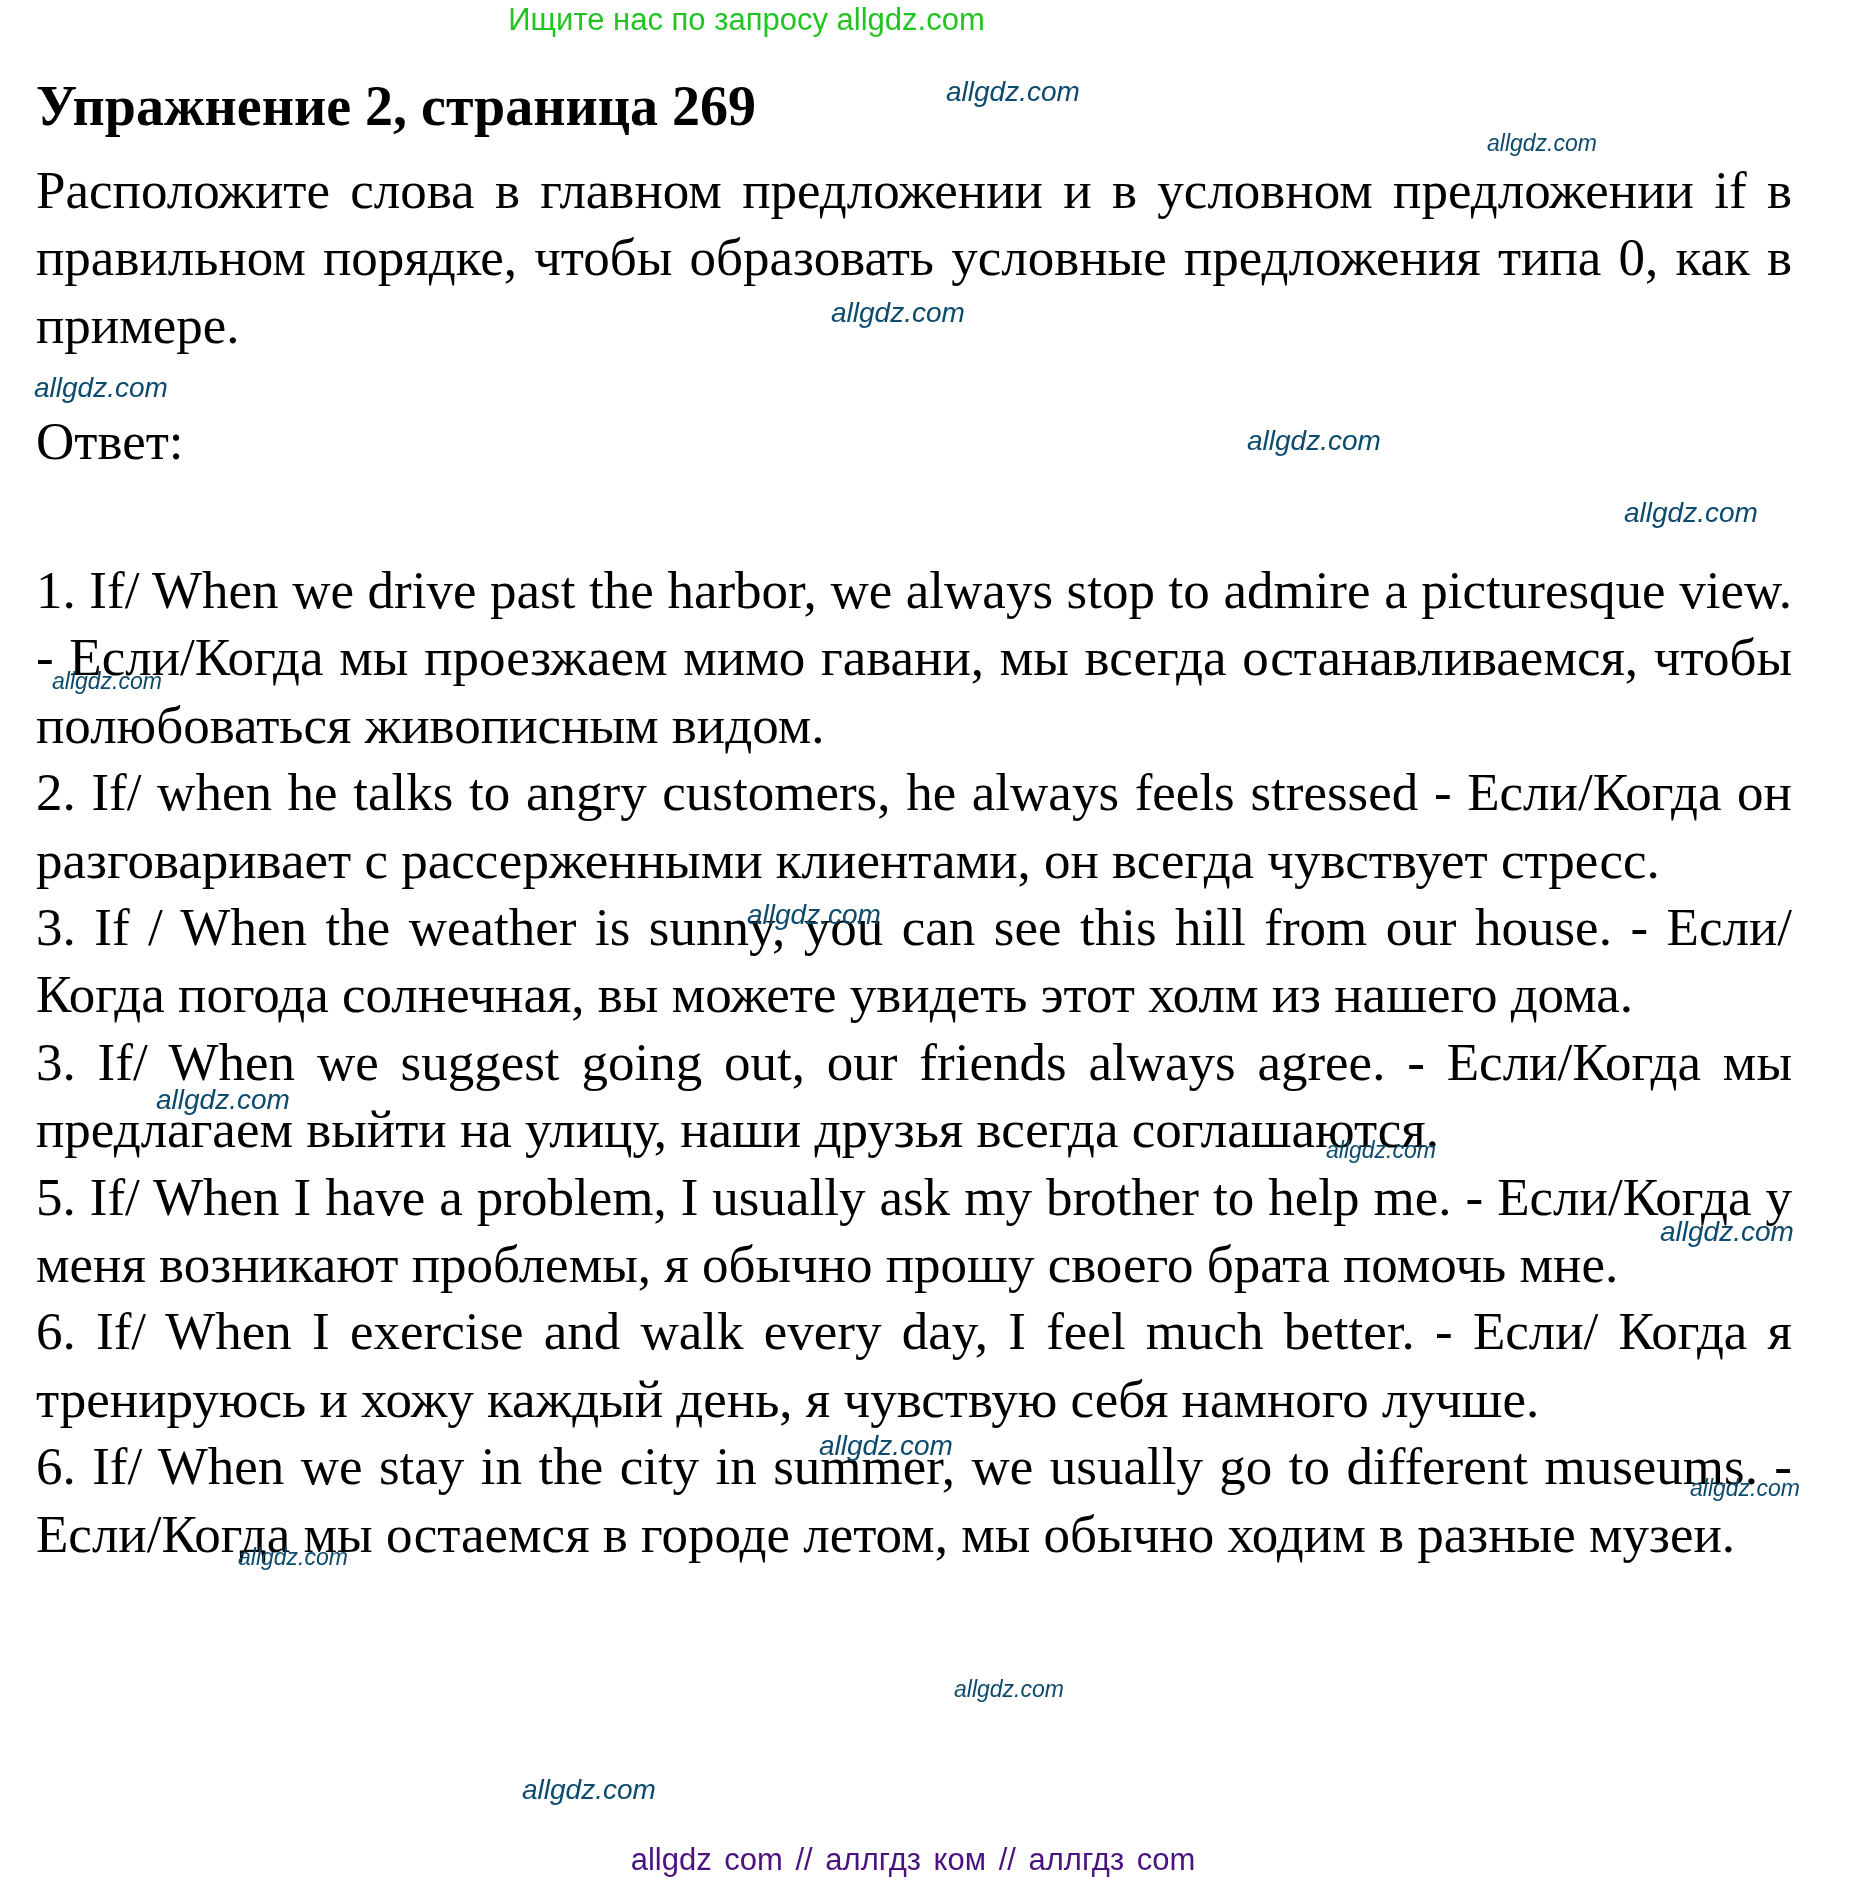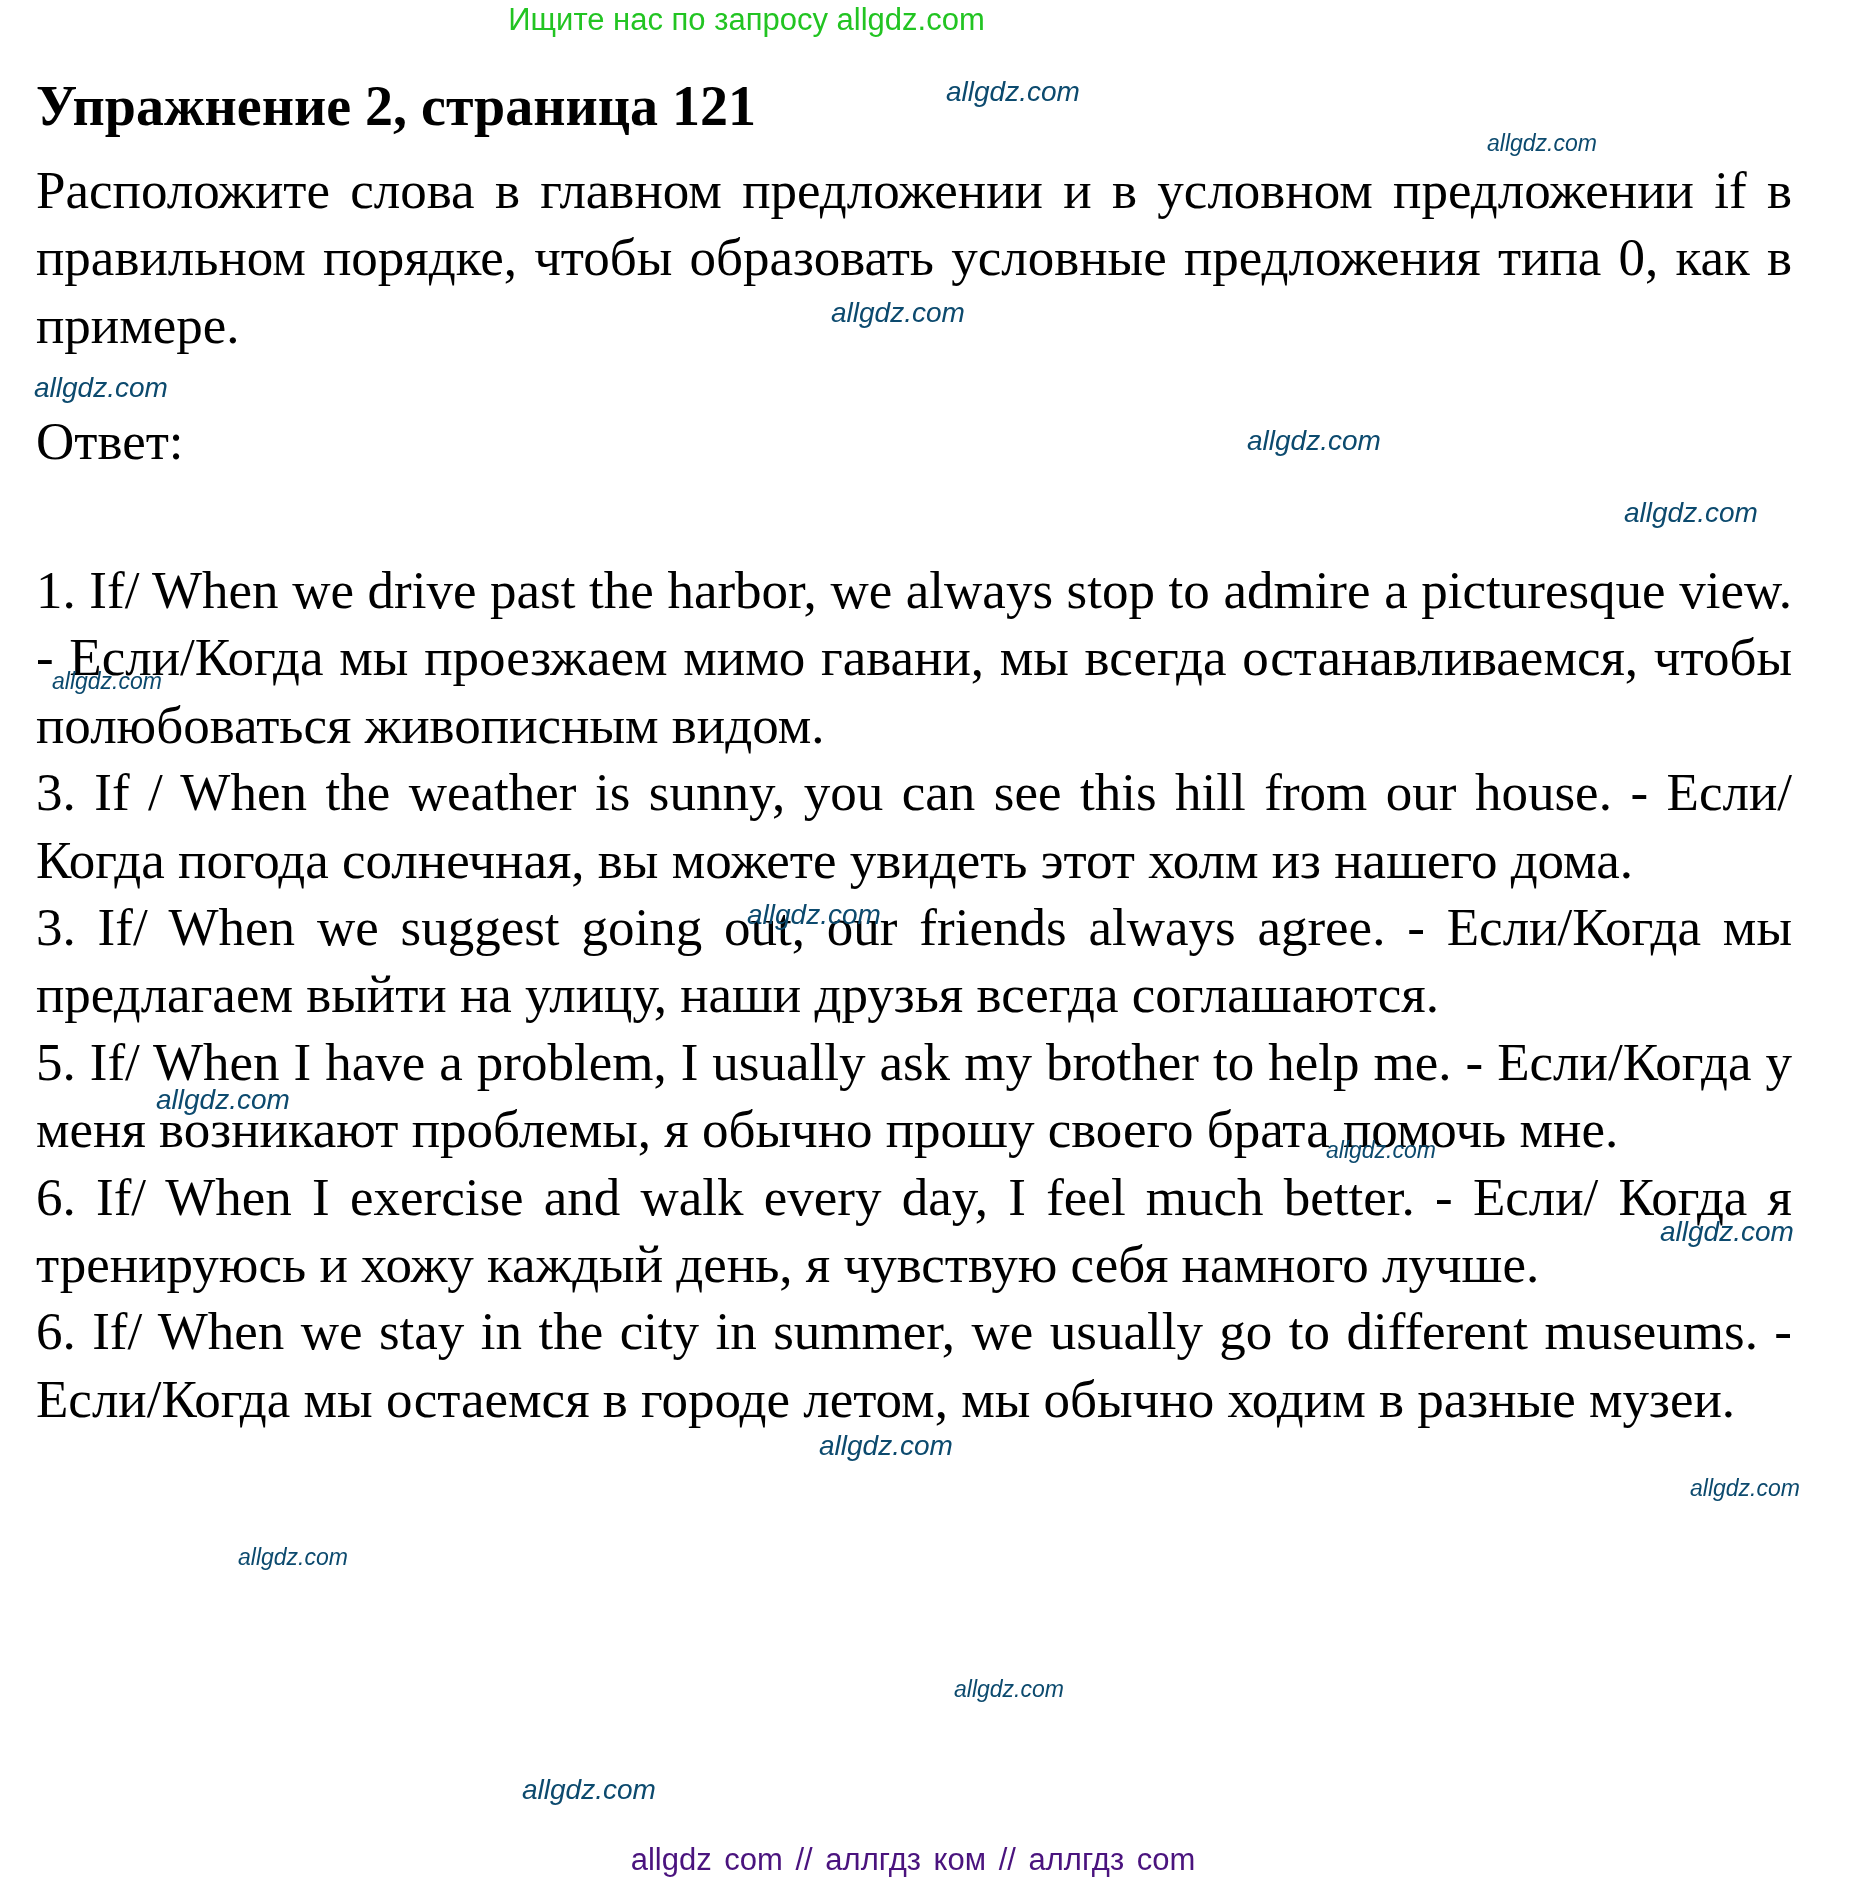--- a/index.html
+++ b/index.html
@@ -29,28 +29,29 @@
   .footer {
     position: absolute; left: 0; width: 1826px; top: 1840px; text-align: center;
     font-size: 31px; line-height: 40px; color: #4a137e; word-spacing: 4px;
   }
 </style>
 </head>
 <body>
 
 <div class="top-banner sans">Ищите нас по запросу allgdz.com</div>
 
-<div class="title serif">Упражнение 2, страница 121</div>
+<div class="title serif">Упражнение 2, страница 269</div>
 
 <div class="para serif instr">Расположите слова в главном предложении и в условном предложении if в правильном порядке, чтобы образовать условные предложения типа 0, как в примере.</div>
 
 <div class="answer-label serif">Ответ:</div>
 
 <div class="para serif answers">
   <p>1. If/ When we drive past the harbor, we always stop to admire a picturesque view. - Если/Когда мы проезжаем мимо гавани, мы всегда останавливаемся, чтобы полюбоваться живописным видом.</p>
+  <p>2. If/ when he talks to angry customers, he always feels stressed - Если/Когда он разговаривает с рассерженными клиентами, он всегда чувствует стресс.</p>
   <p>3. If / When the weather is sunny, you can see this hill from our house. - Если/Когда погода солнечная, вы можете увидеть этот холм из нашего дома.</p>
   <p>3. If/ When we suggest going out, our friends always agree. - Если/Когда мы предлагаем выйти на улицу, наши друзья всегда соглашаются.</p>
   <p>5. If/ When I have a problem, I usually ask my brother to help me.  - Если/Когда у меня возникают проблемы, я обычно прошу своего брата помочь мне.</p>
   <p>6. If/ When I exercise and walk every day, I feel much better. - Если/ Когда я тренируюсь и хожу каждый день, я чувствую себя намного лучше.</p>
   <p>6. If/ When we stay in the city in summer, we usually go to different museums. - Если/Когда мы остаемся в городе летом, мы обычно ходим в разные музеи.</p>
 </div>
 
 <div class="wm sans" style="left:946px;top:76px">allgdz.com</div>
 <div class="wm sans small" style="left:1487px;top:130px">allgdz.com</div>
 <div class="wm sans" style="left:831px;top:297px">allgdz.com</div>

